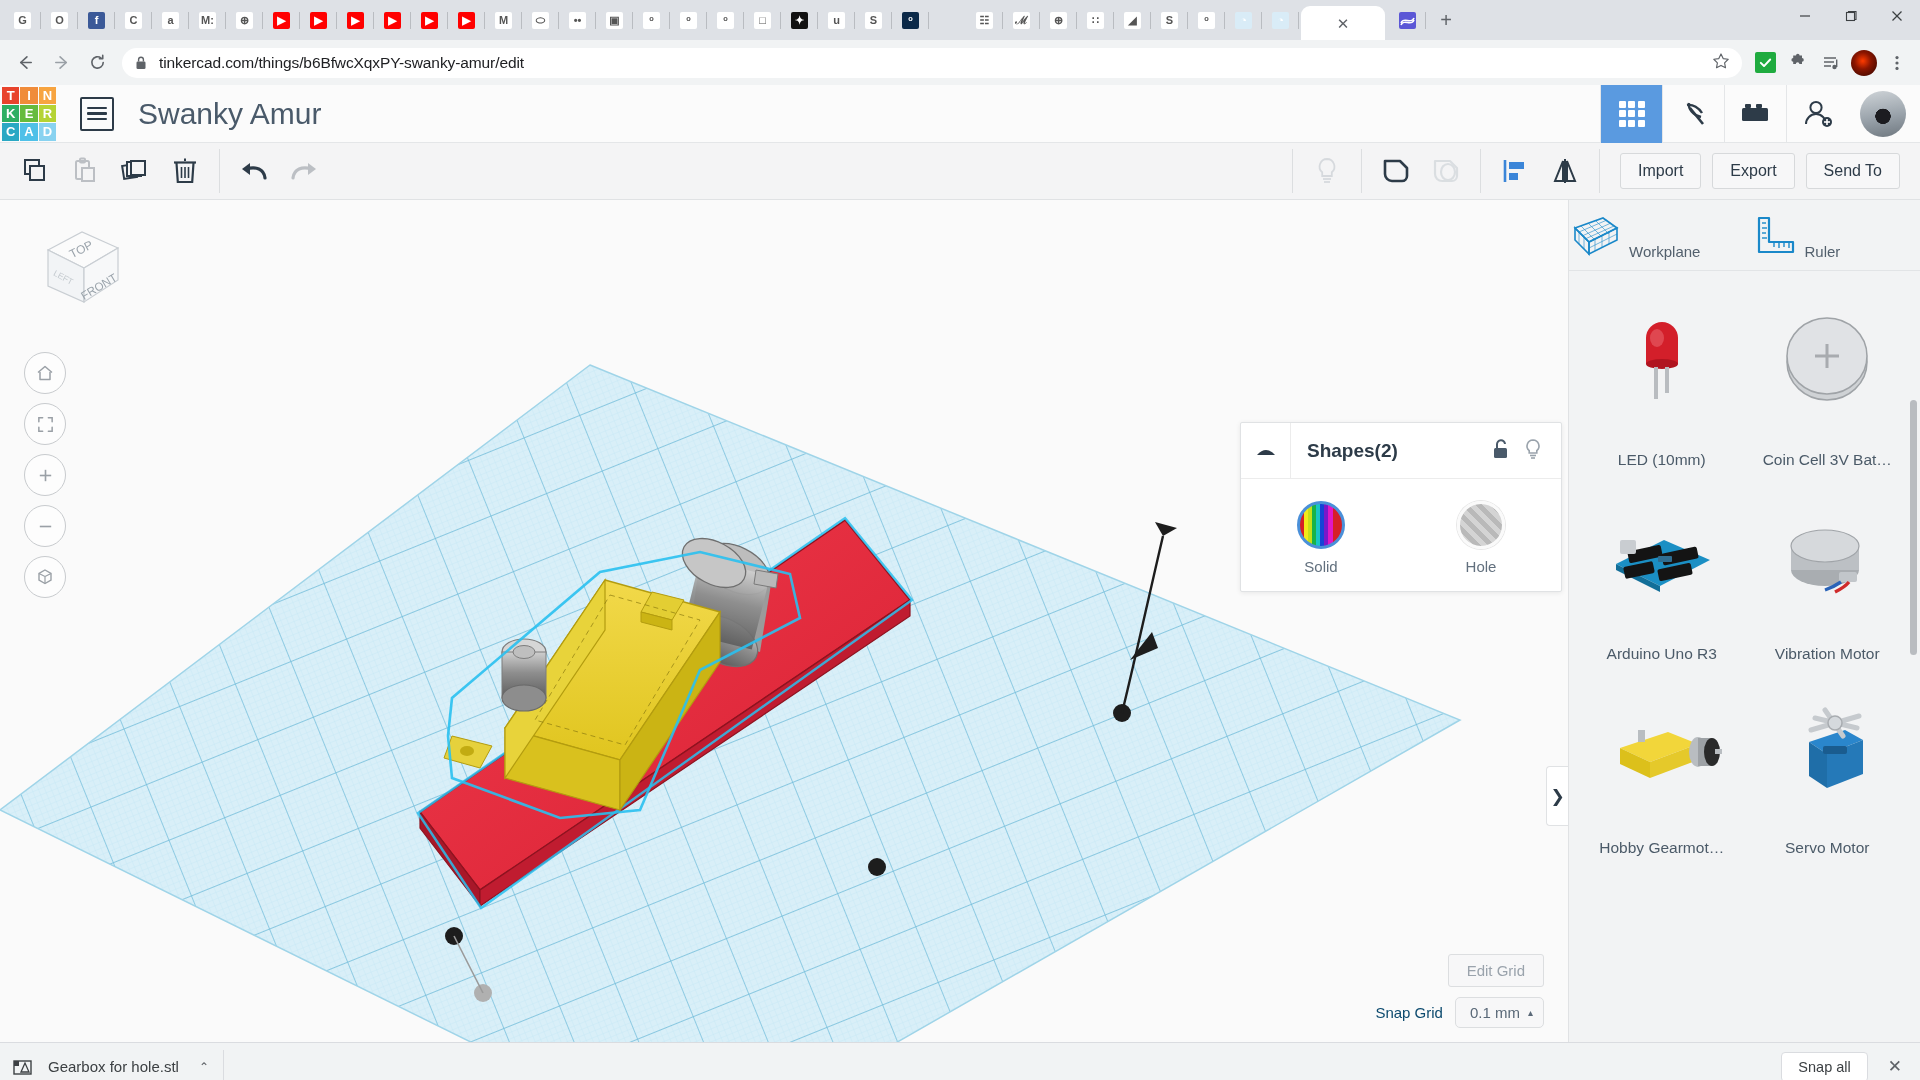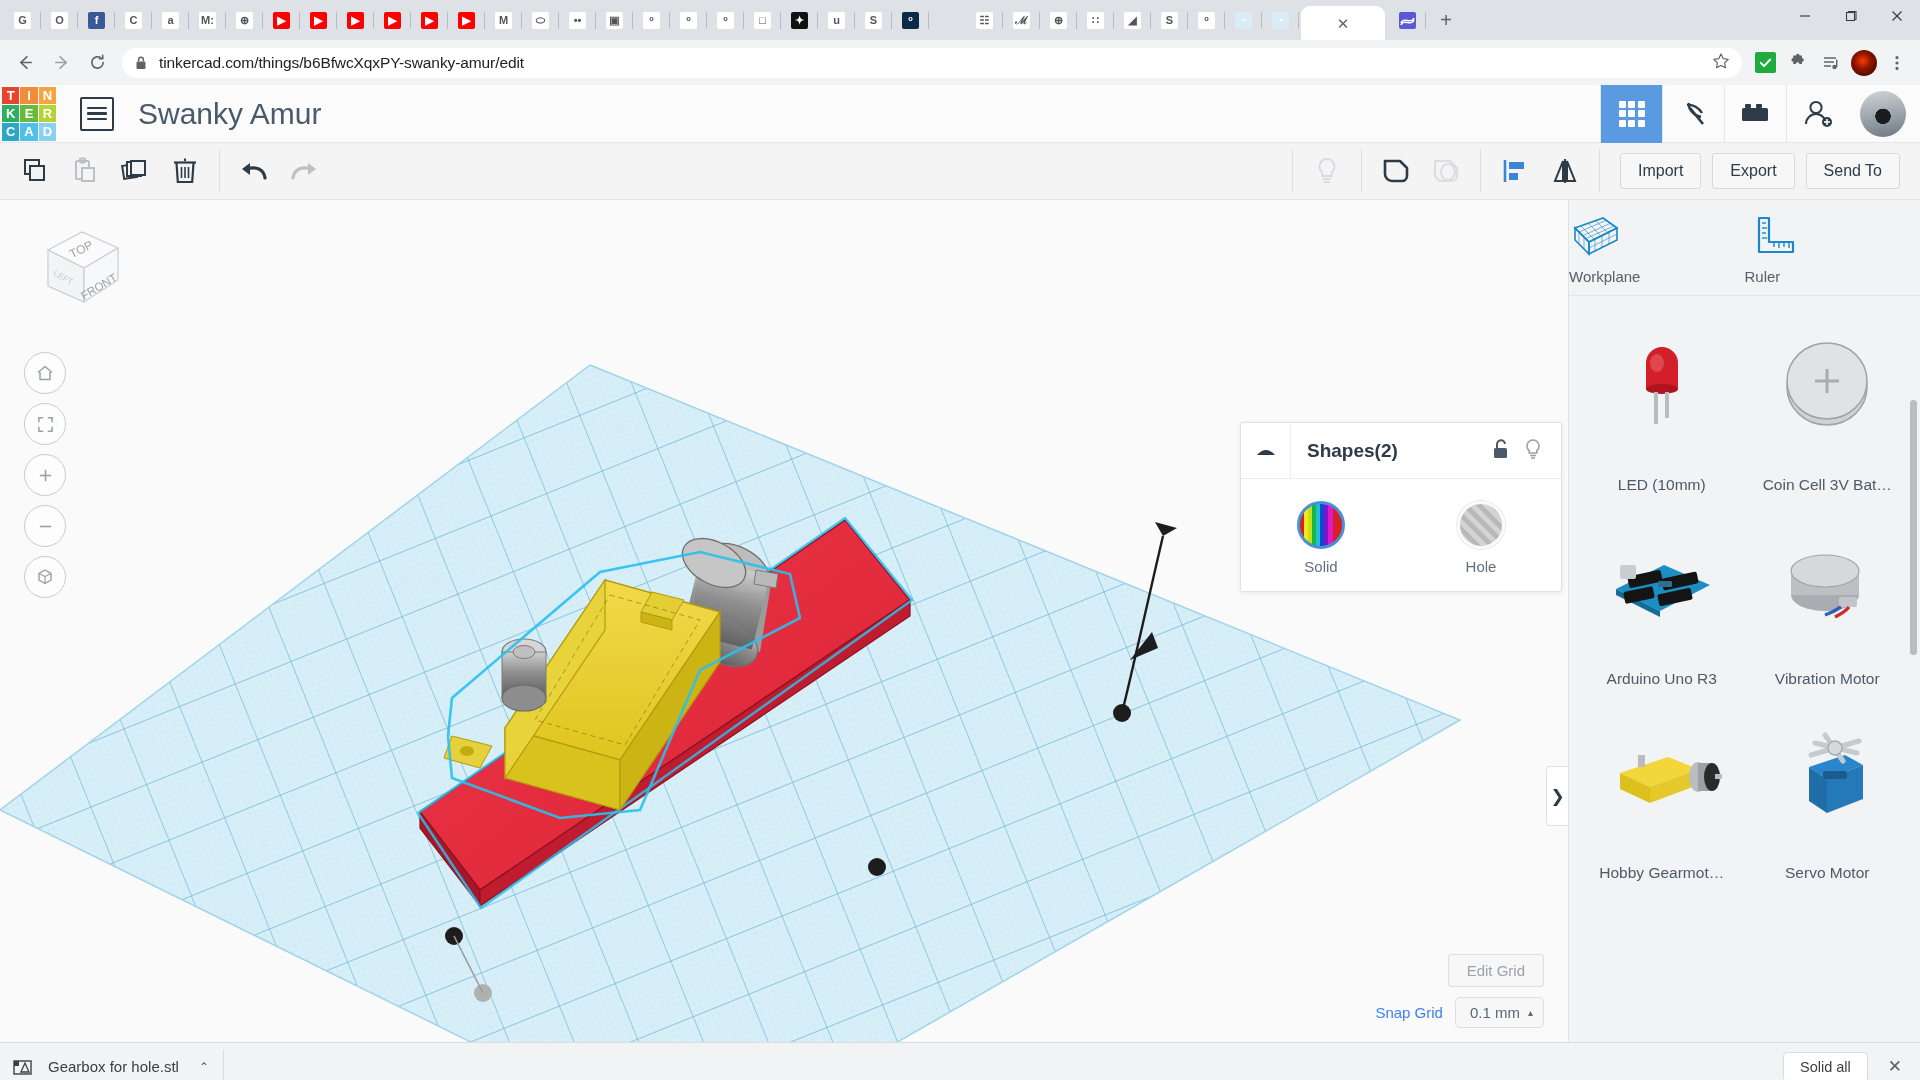--- a/index.html
+++ b/index.html
@@ -345,21 +345,21 @@
     position: absolute; right: 24px; bottom: 14px;
     display: flex; flex-direction: column; align-items: flex-end; gap: 10px;
   }
   .edit-grid-btn {
     height: 33px; padding: 0 18px;
     border: 1px solid #dcdee0; border-radius: 3px;
     background: #f7f7f8; color: #9aa3ac; font-size: 15px;
     display: flex; align-items: center;
   }
   .snap-row { display: flex; align-items: center; gap: 12px; }
-  .snap-label { font-size: 15px; color: #3b82f6; }
+  .snap-label { font-size: 15px; color: #0c4a6e; }
   .snap-select {
     height: 31px; padding: 0 10px 0 14px;
     border: 1px solid #dcdee0; border-radius: 5px;
     background: #f7f7f8; color: #5a6978; font-size: 15px;
     display: flex; align-items: center; gap: 8px;
   }
 
   
   .sidebar {
     width: 352px;
@@ -368,21 +368,21 @@
     display: flex;
     flex-direction: column;
     position: relative;
   }
   .sb-tools {
     display: flex;
     padding: 14px 0 10px;
     border-bottom: 1px solid #e2e4e6;
     background: #f2f3f4;
   }
-  .sb-tool { flex: 1; display: flex; flex-direction: column; align-items: flex-start; gap: 8px; }
+  .sb-tool { flex: 1; display: flex; flex-direction: row; align-items: flex-end; gap: 8px; }
   .sb-tool-label { font-size: 15px; color: #53606d; }
   .sb-dropdown {
     margin: 14px 16px 0;
     background: #f7f8f9;
     border: 1px solid #e0e2e4;
     border-radius: 3px;
     padding: 10px 16px 12px;
     position: relative;
   }
   .sb-dd-kicker { font-size: 13.5px; color: #62707e; }
@@ -1133,16 +1133,16 @@
   <div class="dl-item">
     <svg width="22" height="22" viewBox="0 0 22 22">
       <rect x="2" y="5" width="17" height="13" stroke="#3c4043" stroke-width="1.4" fill="none"></rect>
       <rect x="2" y="5" width="5" height="5" fill="#3c4043"></rect>
       <path d="M9 16 L13 7 L17 16 Z" stroke="#3c4043" stroke-width="1.3" fill="none"></path>
     </svg>
     <span class="dl-name">Gearbox for hole.stl</span>
     <span class="dl-caret">⌃</span>
   </div>
   <div class="dl-right">
-    <div class="showall-btn">Solid all</div>
+    <div class="showall-btn">Snap all</div>
     <div class="dl-close">✕</div>
   </div>
 </div>
 
 </body></html>

